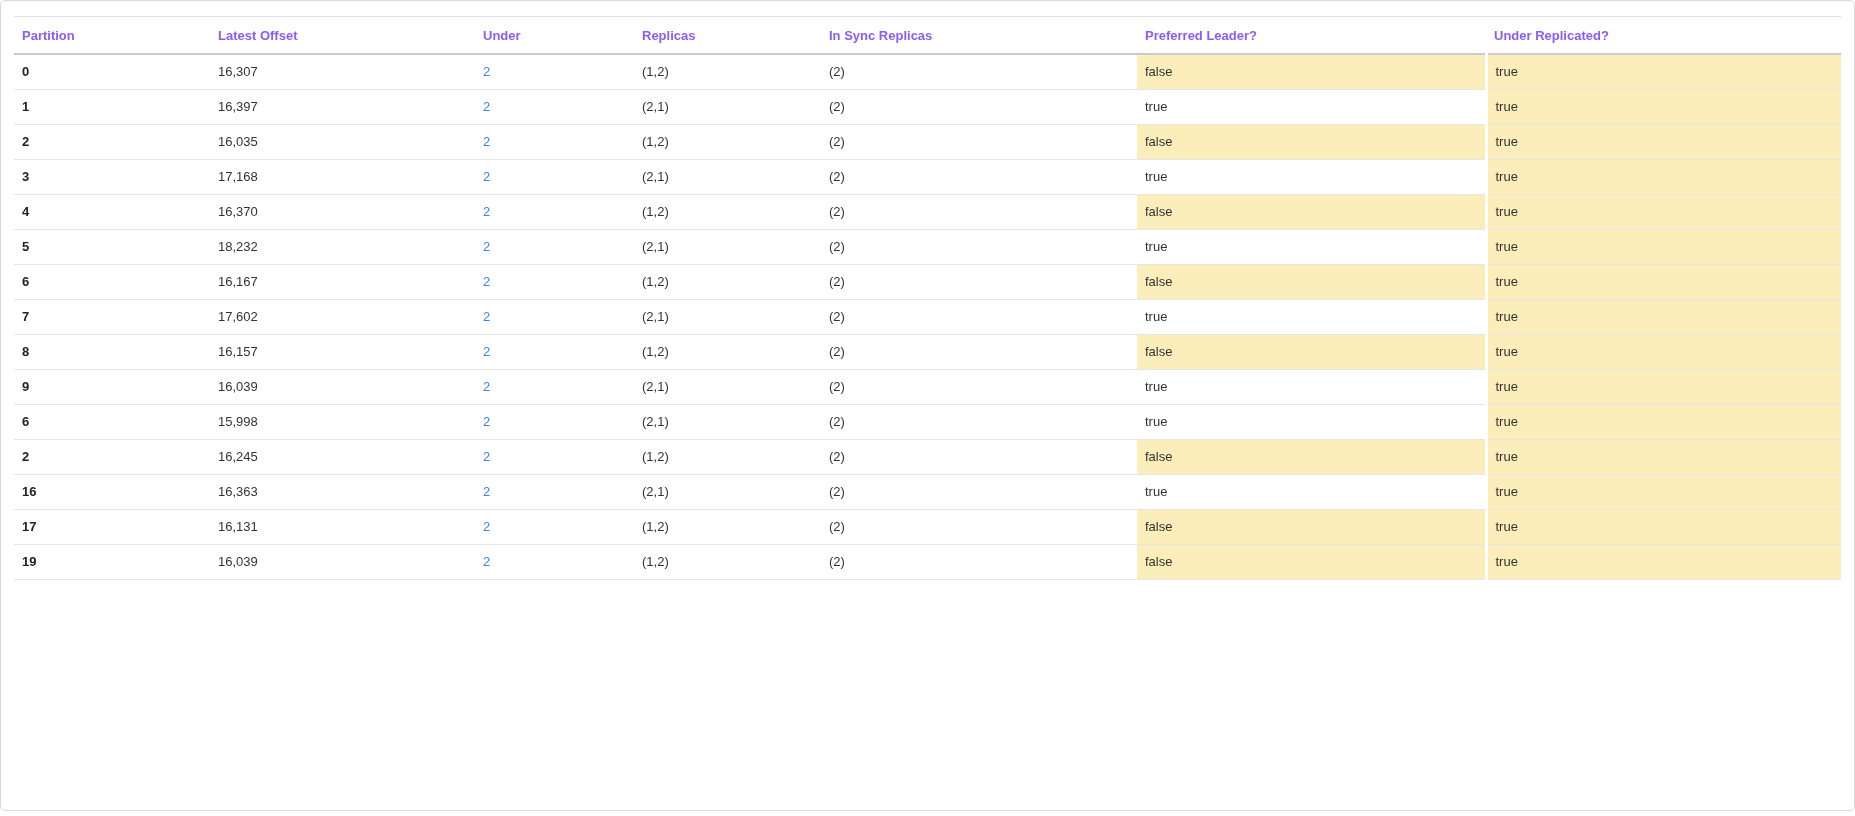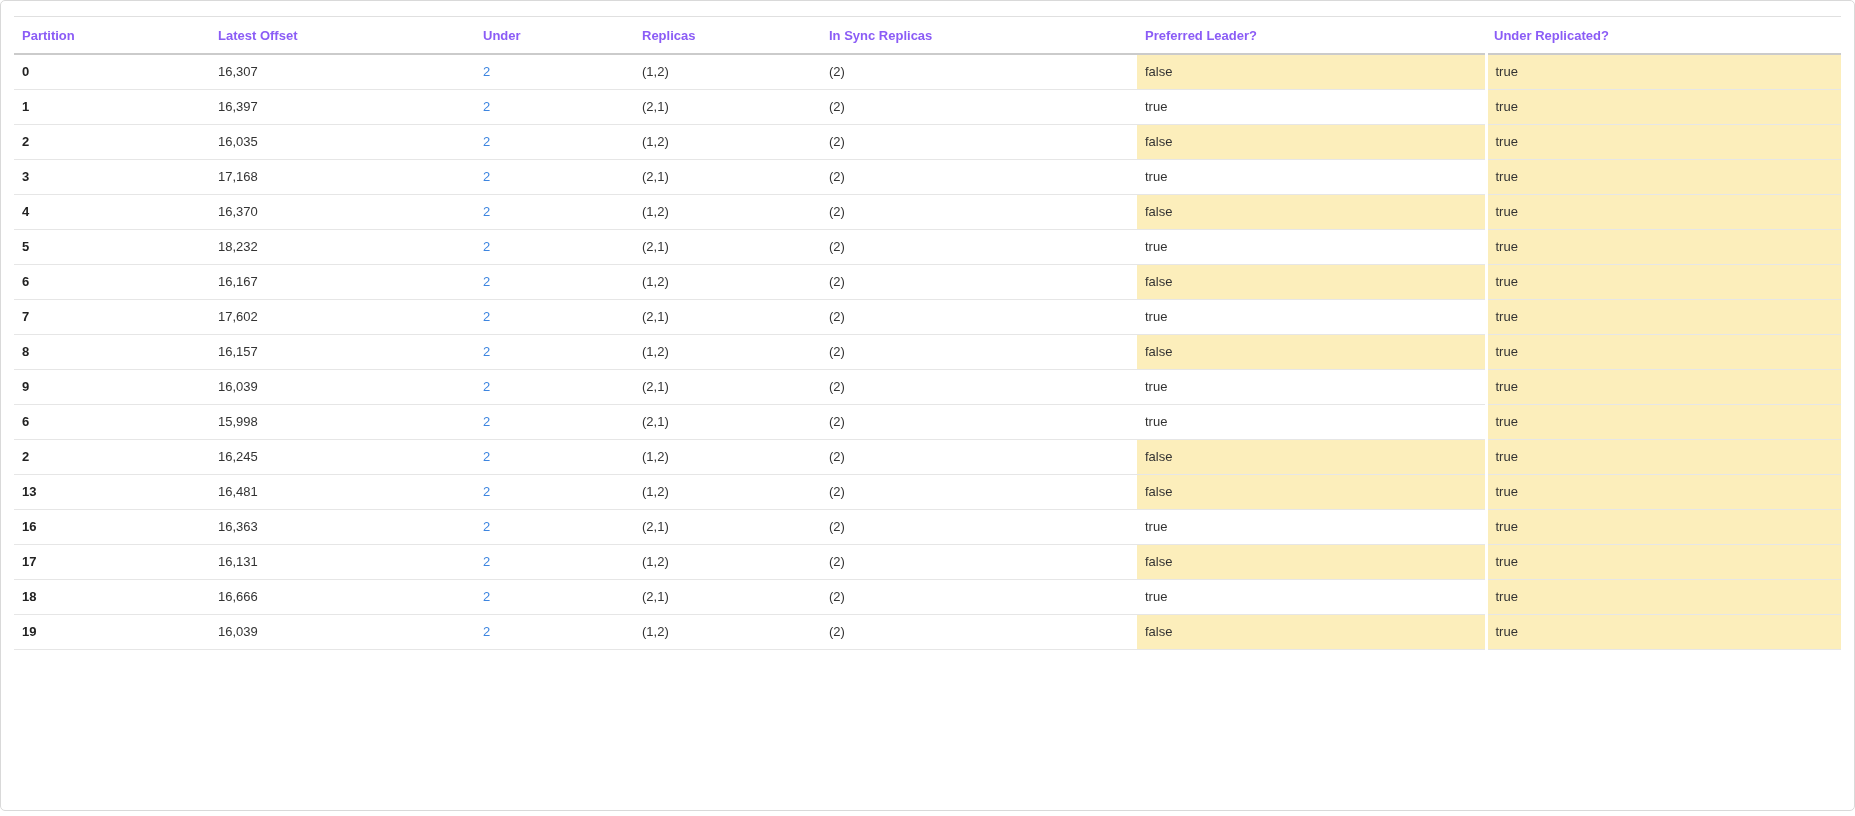--- a/index.html
+++ b/index.html
@@ -188,53 +188,35 @@
           <tr>
             <td class="col-partition">2</td>
             <td>16,245</td>
             <td><a class="leader-link" href="#">2</a></td>
             <td>(1,2)</td>
             <td>(2)</td>
             <td class="warning">false</td>
             <td class="col-under warning">true</td>
           </tr>
           <tr>
-            <td class="col-partition">13</td>
-            <td>16,481</td>
-            <td><a class="leader-link" href="#">2</a></td>
-            <td>(1,2)</td>
-            <td>(2)</td>
-            <td class="warning">false</td>
-            <td class="col-under warning">true</td>
-          </tr>
-          <tr>
             <td class="col-partition">16</td>
             <td>16,363</td>
             <td><a class="leader-link" href="#">2</a></td>
             <td>(2,1)</td>
             <td>(2)</td>
             <td>true</td>
             <td class="col-under warning">true</td>
           </tr>
           <tr>
             <td class="col-partition">17</td>
             <td>16,131</td>
             <td><a class="leader-link" href="#">2</a></td>
             <td>(1,2)</td>
             <td>(2)</td>
             <td class="warning">false</td>
-            <td class="col-under warning">true</td>
-          </tr>
-          <tr>
-            <td class="col-partition">18</td>
-            <td>16,666</td>
-            <td><a class="leader-link" href="#">2</a></td>
-            <td>(2,1)</td>
-            <td>(2)</td>
-            <td>true</td>
             <td class="col-under warning">true</td>
           </tr>
           <tr>
             <td class="col-partition">19</td>
             <td>16,039</td>
             <td><a class="leader-link" href="#">2</a></td>
             <td>(1,2)</td>
             <td>(2)</td>
             <td class="warning">false</td>
             <td class="col-under warning">true</td>

